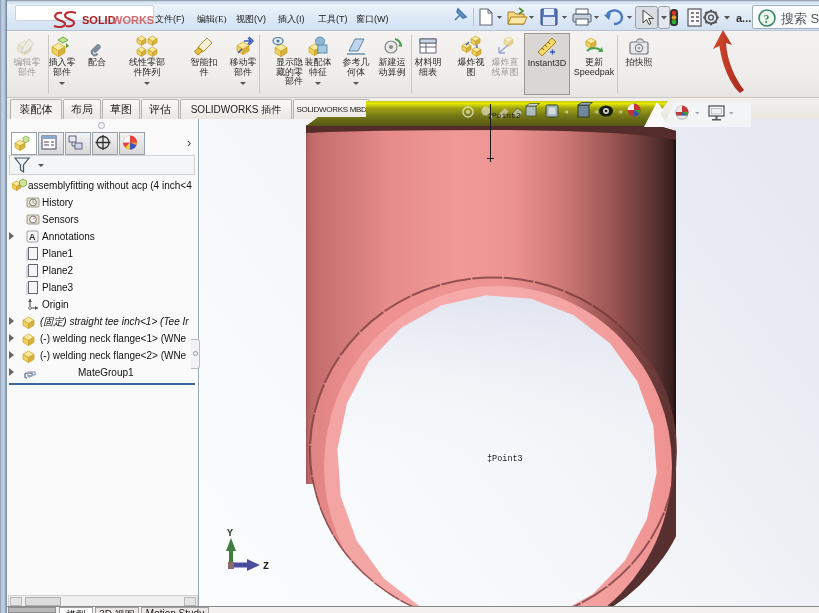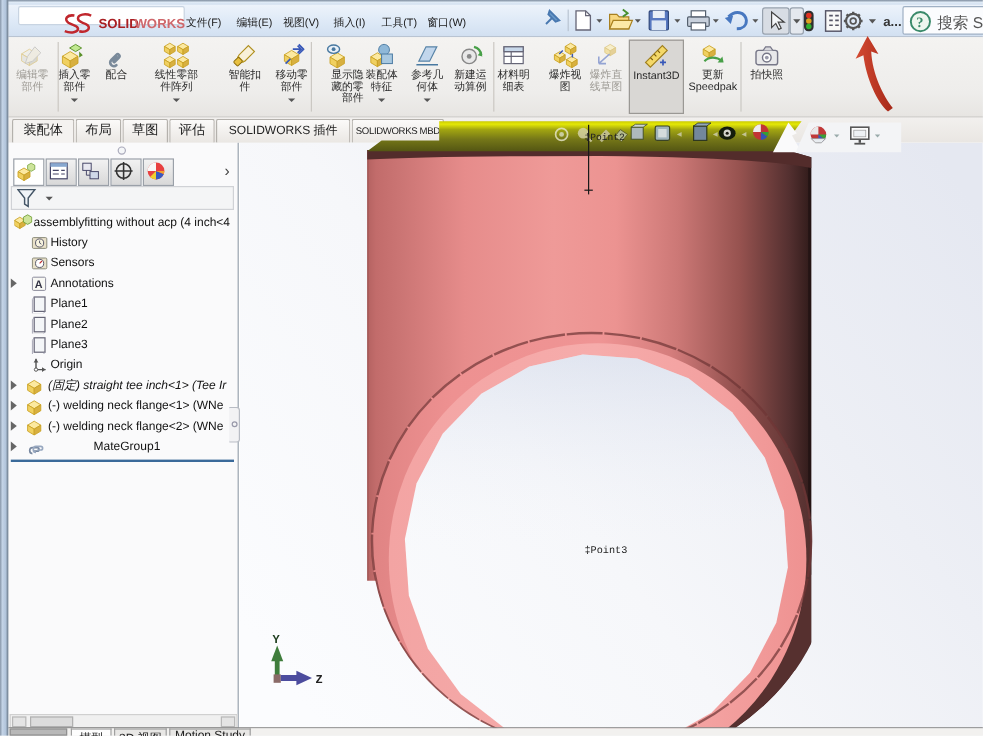--- a/index.html
+++ b/index.html
@@ -57,21 +57,21 @@
 <svg width="140" height="24" style="position:absolute;left:0;top:1px;">
   <g transform="translate(36,3)" fill="none" stroke="#c0272d">
     <path d="M10 3 C 4 2 1 6 5 9 C 9 11.5 13 11 13 14 C 13 17 7 18 2 16" stroke-width="2.1"></path>
     <path d="M14 16 C 20 17.5 24 14 21 11 C 18 8.5 13 9 13 5.5 C 13 2 19 1 24 3" stroke-width="2.1"></path>
   </g>
   <text x="66" y="16.5" font-family="Liberation Sans" font-size="11" font-weight="bold" fill="#a91f23">SOLID</text>
   <text x="96" y="16.5" font-family="Liberation Sans" font-size="11" font-weight="bold" fill="#cf686c">WORKS</text>
 </svg>
       </div>
     <div class="abs menuitem" style="left:148px;">文件(F)</div>
-    <div class="abs menuitem" style="left:190px;">编辑(E)</div>
+    <div class="abs menuitem" style="left:190px;font-family:Liberation Serif, serif;">编辑(E)</div>
     <div class="abs menuitem" style="left:229px;">视图(V)</div>
     <div class="abs menuitem" style="left:271px;">插入(I)</div>
     <div class="abs menuitem" style="left:311px;">工具(T)</div>
     <div class="abs menuitem" style="left:349px;">窗口(W)</div>
     <div class="abs menuitem" style="left:393px;margin-top:32px;">帮助(H)</div>
 <svg width="330" height="27" style="position:absolute;left:440px;top:0;">
 
   <path d="M8 16 l5 -5 M10 8 l6 6 l3 -1 l-8 -8 l-1 3 z" stroke="#4878b0" stroke-width="1.6" fill="#6898c8"></path>
 
   <rect x="26" y="4" width="1" height="18" fill="#b8c4d2"></rect>

